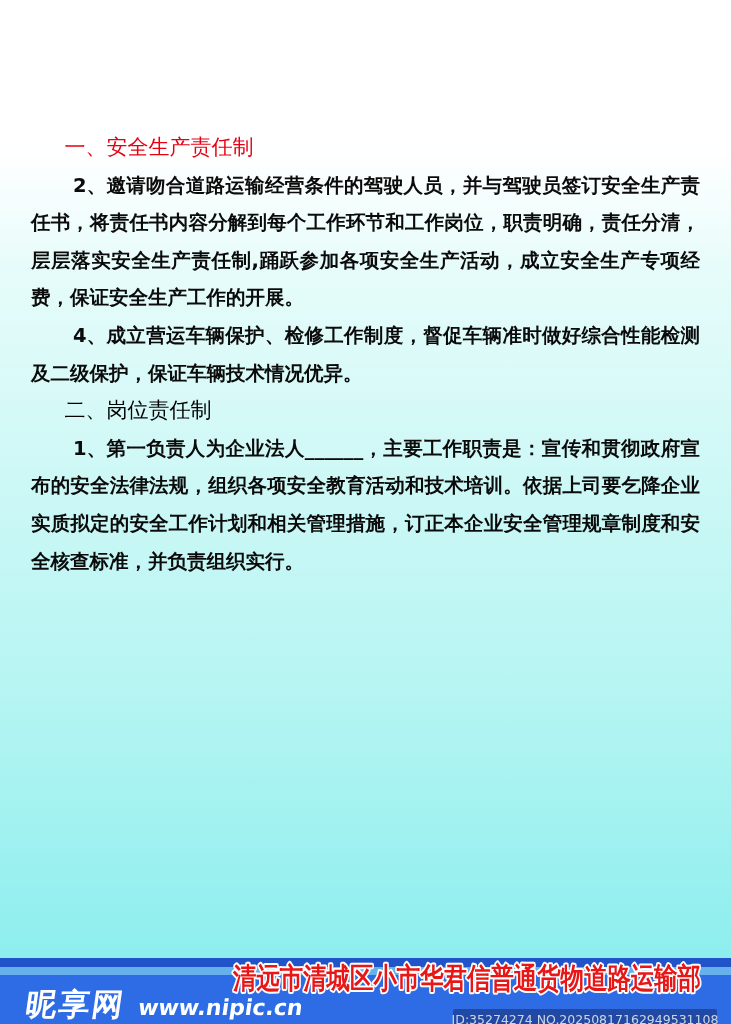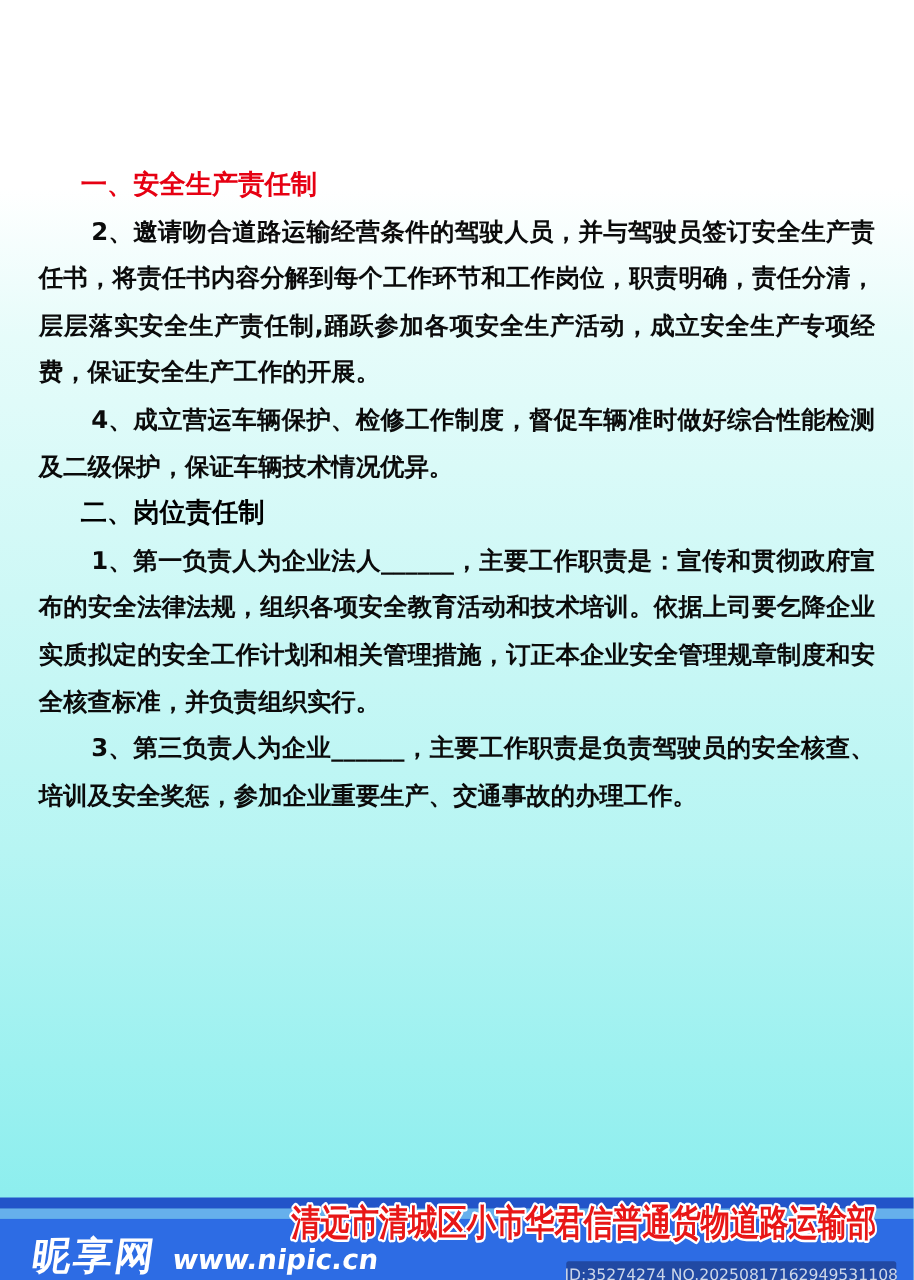--- a/index.html
+++ b/index.html
@@ -39,21 +39,21 @@
     line-height: 37.6px;
     text-align: justify;
   }
   .content p { margin: 0; text-indent: 2.15em; }
   .content h2 {
     margin: 0;
     font-size: 21px;
     line-height: 37.6px;
     text-indent: 1.6em;
     text-align: left;
-    font-weight: bold;
+    font-weight: normal;
   }
   .heading-red   { color: #e60012; }
   .heading-black { color: #000000; }
 
   
   .footer {
     position: absolute; left:0; bottom:0;
     width: 731px; height: 66px; padding-left: 13px;
   }
   .footer .strip-dark  { position:absolute; top:0;  left:0; width:731px; height:9px;  background:#2254c9; }
@@ -93,21 +93,20 @@
 
     <section>
       <h2 class="heading-red">一、安全生产责任制</h2>
       <p>2、邀请吻合道路运输经营条件的驾驶人员，并与驾驶员签订安全生产责任书，将责任书内容分解到每个工作环节和工作岗位，职责明确，责任分清，层层落实安全生产责任制,踊跃参加各项安全生产活动，成立安全生产专项经费，保证安全生产工作的开展。</p>
       <p>4、成立营运车辆保护、检修工作制度，督促车辆准时做好综合性能检测及二级保护，保证车辆技术情况优异。</p>
     </section>
 
     <section>
       <h2 class="heading-black">二、岗位责任制</h2>
       <p>1、第一负责人为企业法人______，主要工作职责是：宣传和贯彻政府宣布的安全法律法规，组织各项安全教育活动和技术培训。依据上司要乞降企业实质拟定的安全工作计划和相关管理措施，订正本企业安全管理规章制度和安全核查标准，并负责组织实行。</p>
-      <p>3、第三负责人为企业______，主要工作职责是负责驾驶员的安全核查、培训及安全奖惩，参加企业重要生产、交通事故的办理工作。</p>
     </section>
 
   </div>
 
   <div class="footer">
     <div class="strip-dark"></div>
     <div class="strip-light"></div>
     <div class="strip-main"></div>
 
     <svg class="company-svg" width="731" height="60" viewBox="0 0 731 60">

